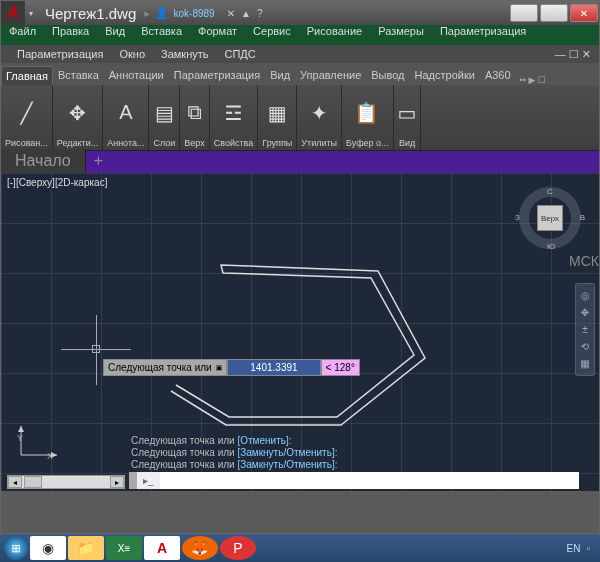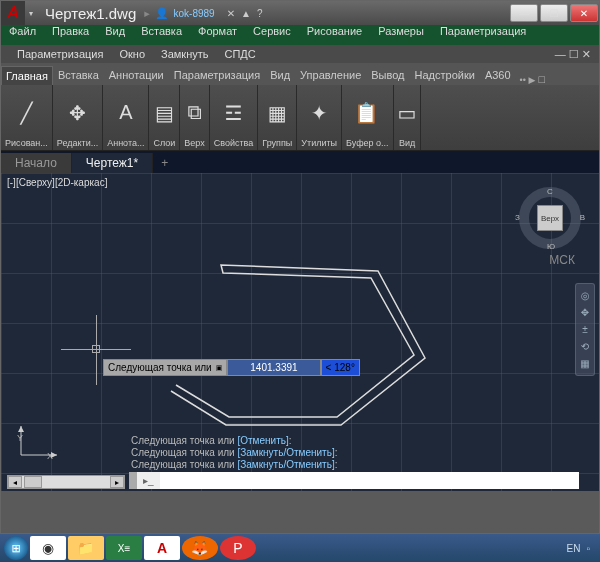--- a/index.html
+++ b/index.html
@@ -23,44 +23,44 @@
   .menubar2 div{padding:0 8px}
   .close2{margin-left:auto;padding:0 6px;font-size:11px;color:#ccc}
   .ribbon-tabs{height:22px;background:#555;display:flex;align-items:flex-end;font-size:11px;color:#ccc}
   .rtab{padding:3px 4px;border:1px solid transparent}
   .rtab.active{background:#444;border:1px solid #666;border-bottom:none;color:#fff}
   .rtab-extra{margin-left:4px;color:#aaa;font-size:9px}
   .ribbon{height:66px;background:linear-gradient(#4e4e4e,#3e3e3e);display:flex;border-bottom:1px solid #222}
   .rpanel{border-right:1px solid #2a2a2a;display:flex;flex-direction:column;align-items:center;justify-content:flex-end;padding:2px 4px}
   .rpanel .icon{flex:1;display:flex;align-items:center;justify-content:center;font-size:20px;color:#ddd}
   .rpanel .label{font-size:9px;color:#ccc;white-space:nowrap}
-  .doctabs{height:22px;background:#0f172a;display:flex;align-items:flex-end;font-size:12px}
+  .doctabs{height:22px;background:#4c1d95;display:flex;align-items:flex-end;font-size:16px}
   .dtab{padding:3px 14px;background:#3a3a3a;color:#999;border-right:1px solid #222;position:relative}
   .dtab.active{background:#1e2838;color:#eee}
   .dtab-plus{padding:3px 8px;color:#888}
   .canvas{position:relative;flex:1;background:#1e2838;height:318px;overflow:hidden}
   .viewlabel{position:absolute;top:4px;left:6px;font-size:10px;color:#ddd}
   .viewcube{position:absolute;top:14px;right:18px;width:62px;height:62px}
   .vc-ring{position:absolute;inset:0;border:10px solid rgba(120,130,150,.35);border-radius:50%}
   .vc-face{position:absolute;top:18px;left:18px;width:26px;height:26px;background:#ccc;border:1px solid #888;font-size:8px;display:flex;align-items:center;justify-content:center;color:#333}
   .vc-n{position:absolute;font-size:8px;color:#bbb}
-  .mck{position:absolute;top:80px;right:24px;font-size:12px;color:#888}
+  .mck{position:absolute;top:80px;right:0;font-size:14px;color:#888}
   .navbar{position:absolute;top:110px;right:4px;width:20px;background:rgba(80,90,110,.5);border:1px solid rgba(150,160,180,.3);border-radius:3px;display:flex;flex-direction:column;align-items:center;gap:6px;padding:6px 0}
   .navbar span{font-size:10px;color:#9ab}
   .grid-v{position:absolute;top:0;bottom:0;width:1px;background:rgba(80,90,110,.4)}
   .grid-h{position:absolute;left:0;right:0;height:1px;background:rgba(80,90,110,.4)}
   svg.drawing{position:absolute;top:0;left:0}
   .crosshair-h{position:absolute;height:1px;width:70px;background:#aaa}
   .crosshair-v{position:absolute;width:1px;height:70px;background:#aaa}
   .pickbox{position:absolute;width:8px;height:8px;border:1px solid #aaa}
   .dyn-input{position:absolute;display:flex;font-size:10px}
   .dyn-input .lbl{background:#a8a8a8;padding:2px 4px;border:1px solid #888;display:flex;align-items:center;gap:4px}
   .dyn-input .dd{font-size:7px}
   .dyn-input .val{background:#3a5a9a;color:#fff;padding:2px 22px;border:1px solid #888}
-  .dyn-input .ang{background:#1d4ed8;padding:2px 4px;border:1px solid #888}
+  .dyn-input .ang{background:#f0abfc;padding:2px 4px;border:1px solid #888}
   .ucs{position:absolute;bottom:30px;left:10px;font-size:9px;color:#aaa}
   .ucs .y{position:absolute;bottom:18px;left:6px}
   .ucs .x{position:absolute;bottom:0;left:36px}
   .ucs svg{position:absolute;bottom:0;left:0}
   .cmd-history{position:absolute;bottom:20px;left:130px;right:20px;font-size:10px;color:#bbb;font-family:Consolas,monospace;line-height:12px}
   .cmd-history div{white-space:pre}
   .cmd-history .br{color:#8cf}
   .cmdline{position:absolute;bottom:2px;left:128px;right:20px;height:17px;background:#fff;display:flex;align-items:center;font-size:10px;font-family:Consolas,monospace}
   .cmdline .handle{width:8px;background:#aaa;height:100%}
   .cmdline .arrow{padding:0 6px;color:#666;background:#eee;height:100%;line-height:17px}
@@ -171,21 +171,20 @@
         <div class="label">Буфер о...</div>
       </div>
       <div class="rpanel">
         <div class="icon">▭</div>
         <div class="label">Вид</div>
       </div>
     </div>
 
   <div class="doctabs" id="dtabs">
       <div class="dtab">Начало</div>
-      <div class="dtab active">Чертеж1*</div>
       <div class="dtab-plus">+</div>
     </div>
 
   <div class="canvas">
 
     <div id="grid">
         <div class="grid-v" style="left: 0px;"></div>
         <div class="grid-v" style="left: 50px;"></div>
         <div class="grid-v" style="left: 100px;"></div>
         <div class="grid-v" style="left: 150px;"></div>

